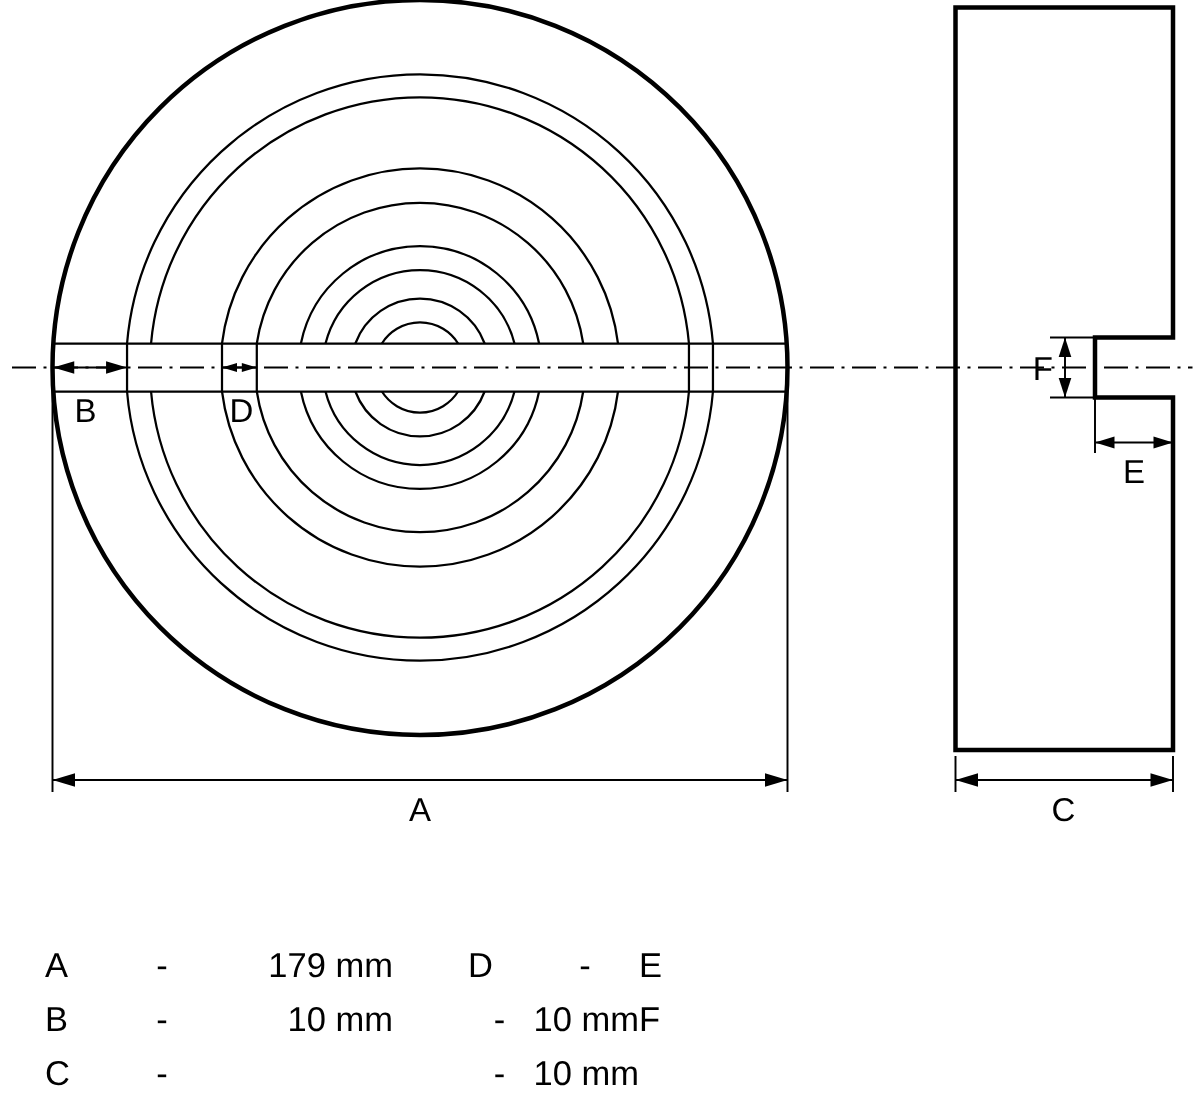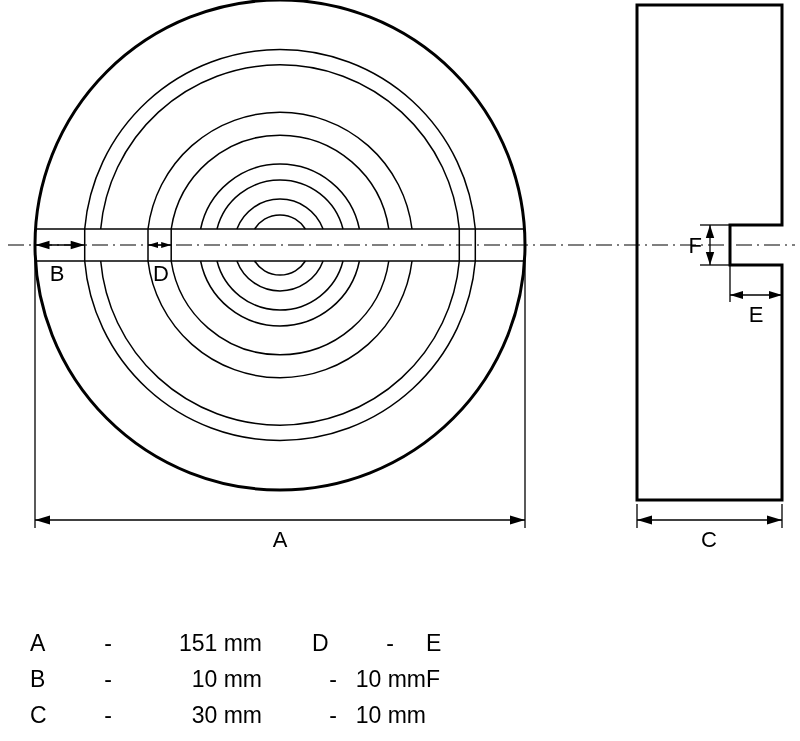--- a/index.html
+++ b/index.html
@@ -116,29 +116,28 @@
         <polygon class="arrow" points="782,520 767,515.5 767,524.5"></polygon>
         <text x="709" y="547" text-anchor="middle">C</text>
       </g>
     </g>
   </svg>
 
   <div class="dim-table">
     <div class="dim-col">
       <span class="dim-key">A</span>
       <span class="dim-sep">-</span>
-      <span class="dim-val">151 mm</span>
+      <span class="dim-val">179 mm</span>
 
       <span class="dim-key">B</span>
       <span class="dim-sep">-</span>
       <span class="dim-val">10 mm</span>
 
       <span class="dim-key">C</span>
       <span class="dim-sep">-</span>
-      <span class="dim-val">30 mm</span>
     </div>
     <div class="dim-col">
       <span class="dim-key">D</span>
       <span class="dim-sep">-</span>
 
       <span class="dim-key">E</span>
       <span class="dim-sep">-</span>
       <span class="dim-val">10 mm</span>
 
       <span class="dim-key">F</span>

